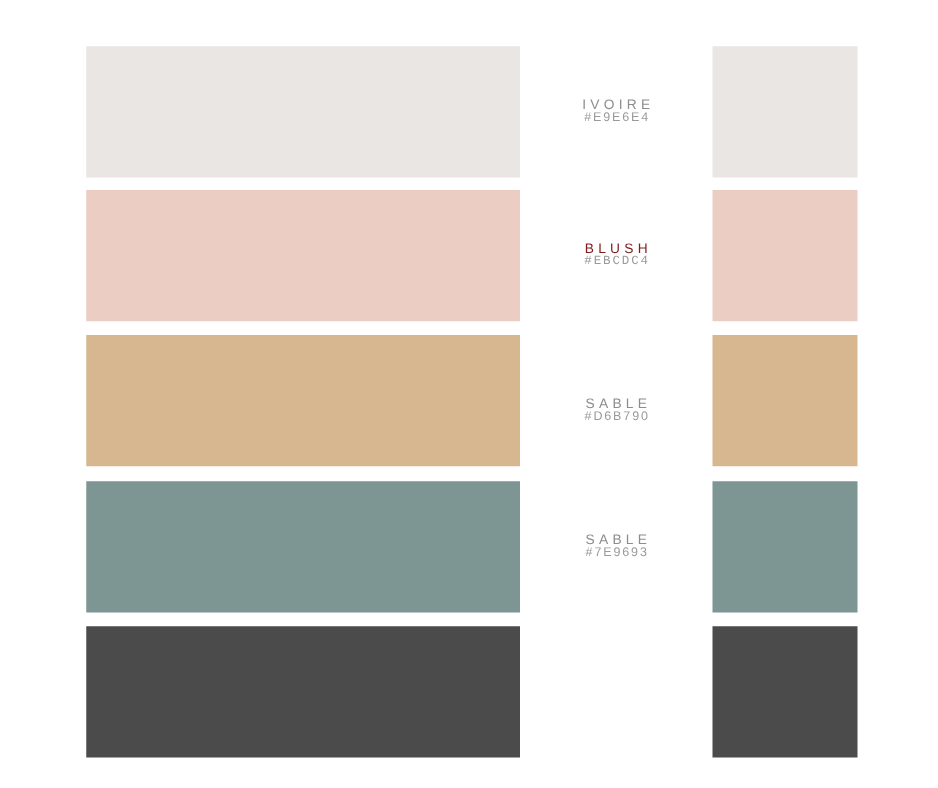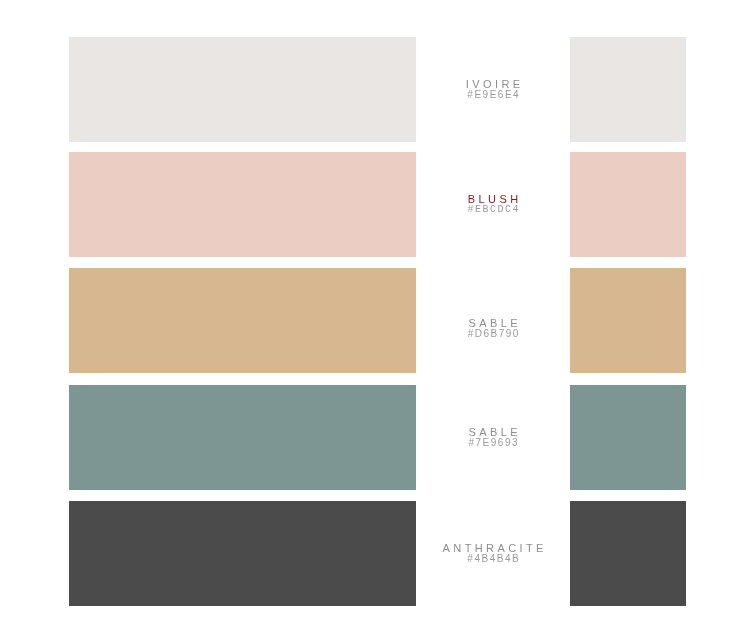--- a/index.html
+++ b/index.html
@@ -139,21 +139,17 @@
       <div class="swatch-main" style="background-color: rgb(126, 150, 147);"></div>
       <div class="row-caption">
         <div class="color-name" style="color: rgb(141, 141, 143);">SABLE</div>
         <div class="color-hex" style="color: rgb(154, 154, 156);">#7E9693</div>
       </div>
       <div class="swatch-chip" style="background-color: rgb(126, 150, 147);"></div>
     </div>
 
     <div class="palette-row row-4">
       <div class="swatch-main" style="background-color: rgb(75, 75, 75);"></div>
-      <div class="row-caption">
-        <div class="color-name" style="color: rgb(141, 141, 143);">ANTHRACITE</div>
-        <div class="color-hex" style="color: rgb(154, 154, 156);">#4B4B4B</div>
-      </div>
       <div class="swatch-chip" style="background-color: rgb(75, 75, 75);"></div>
     </div>
 
   </div>
 </div>
 
 </body></html>

